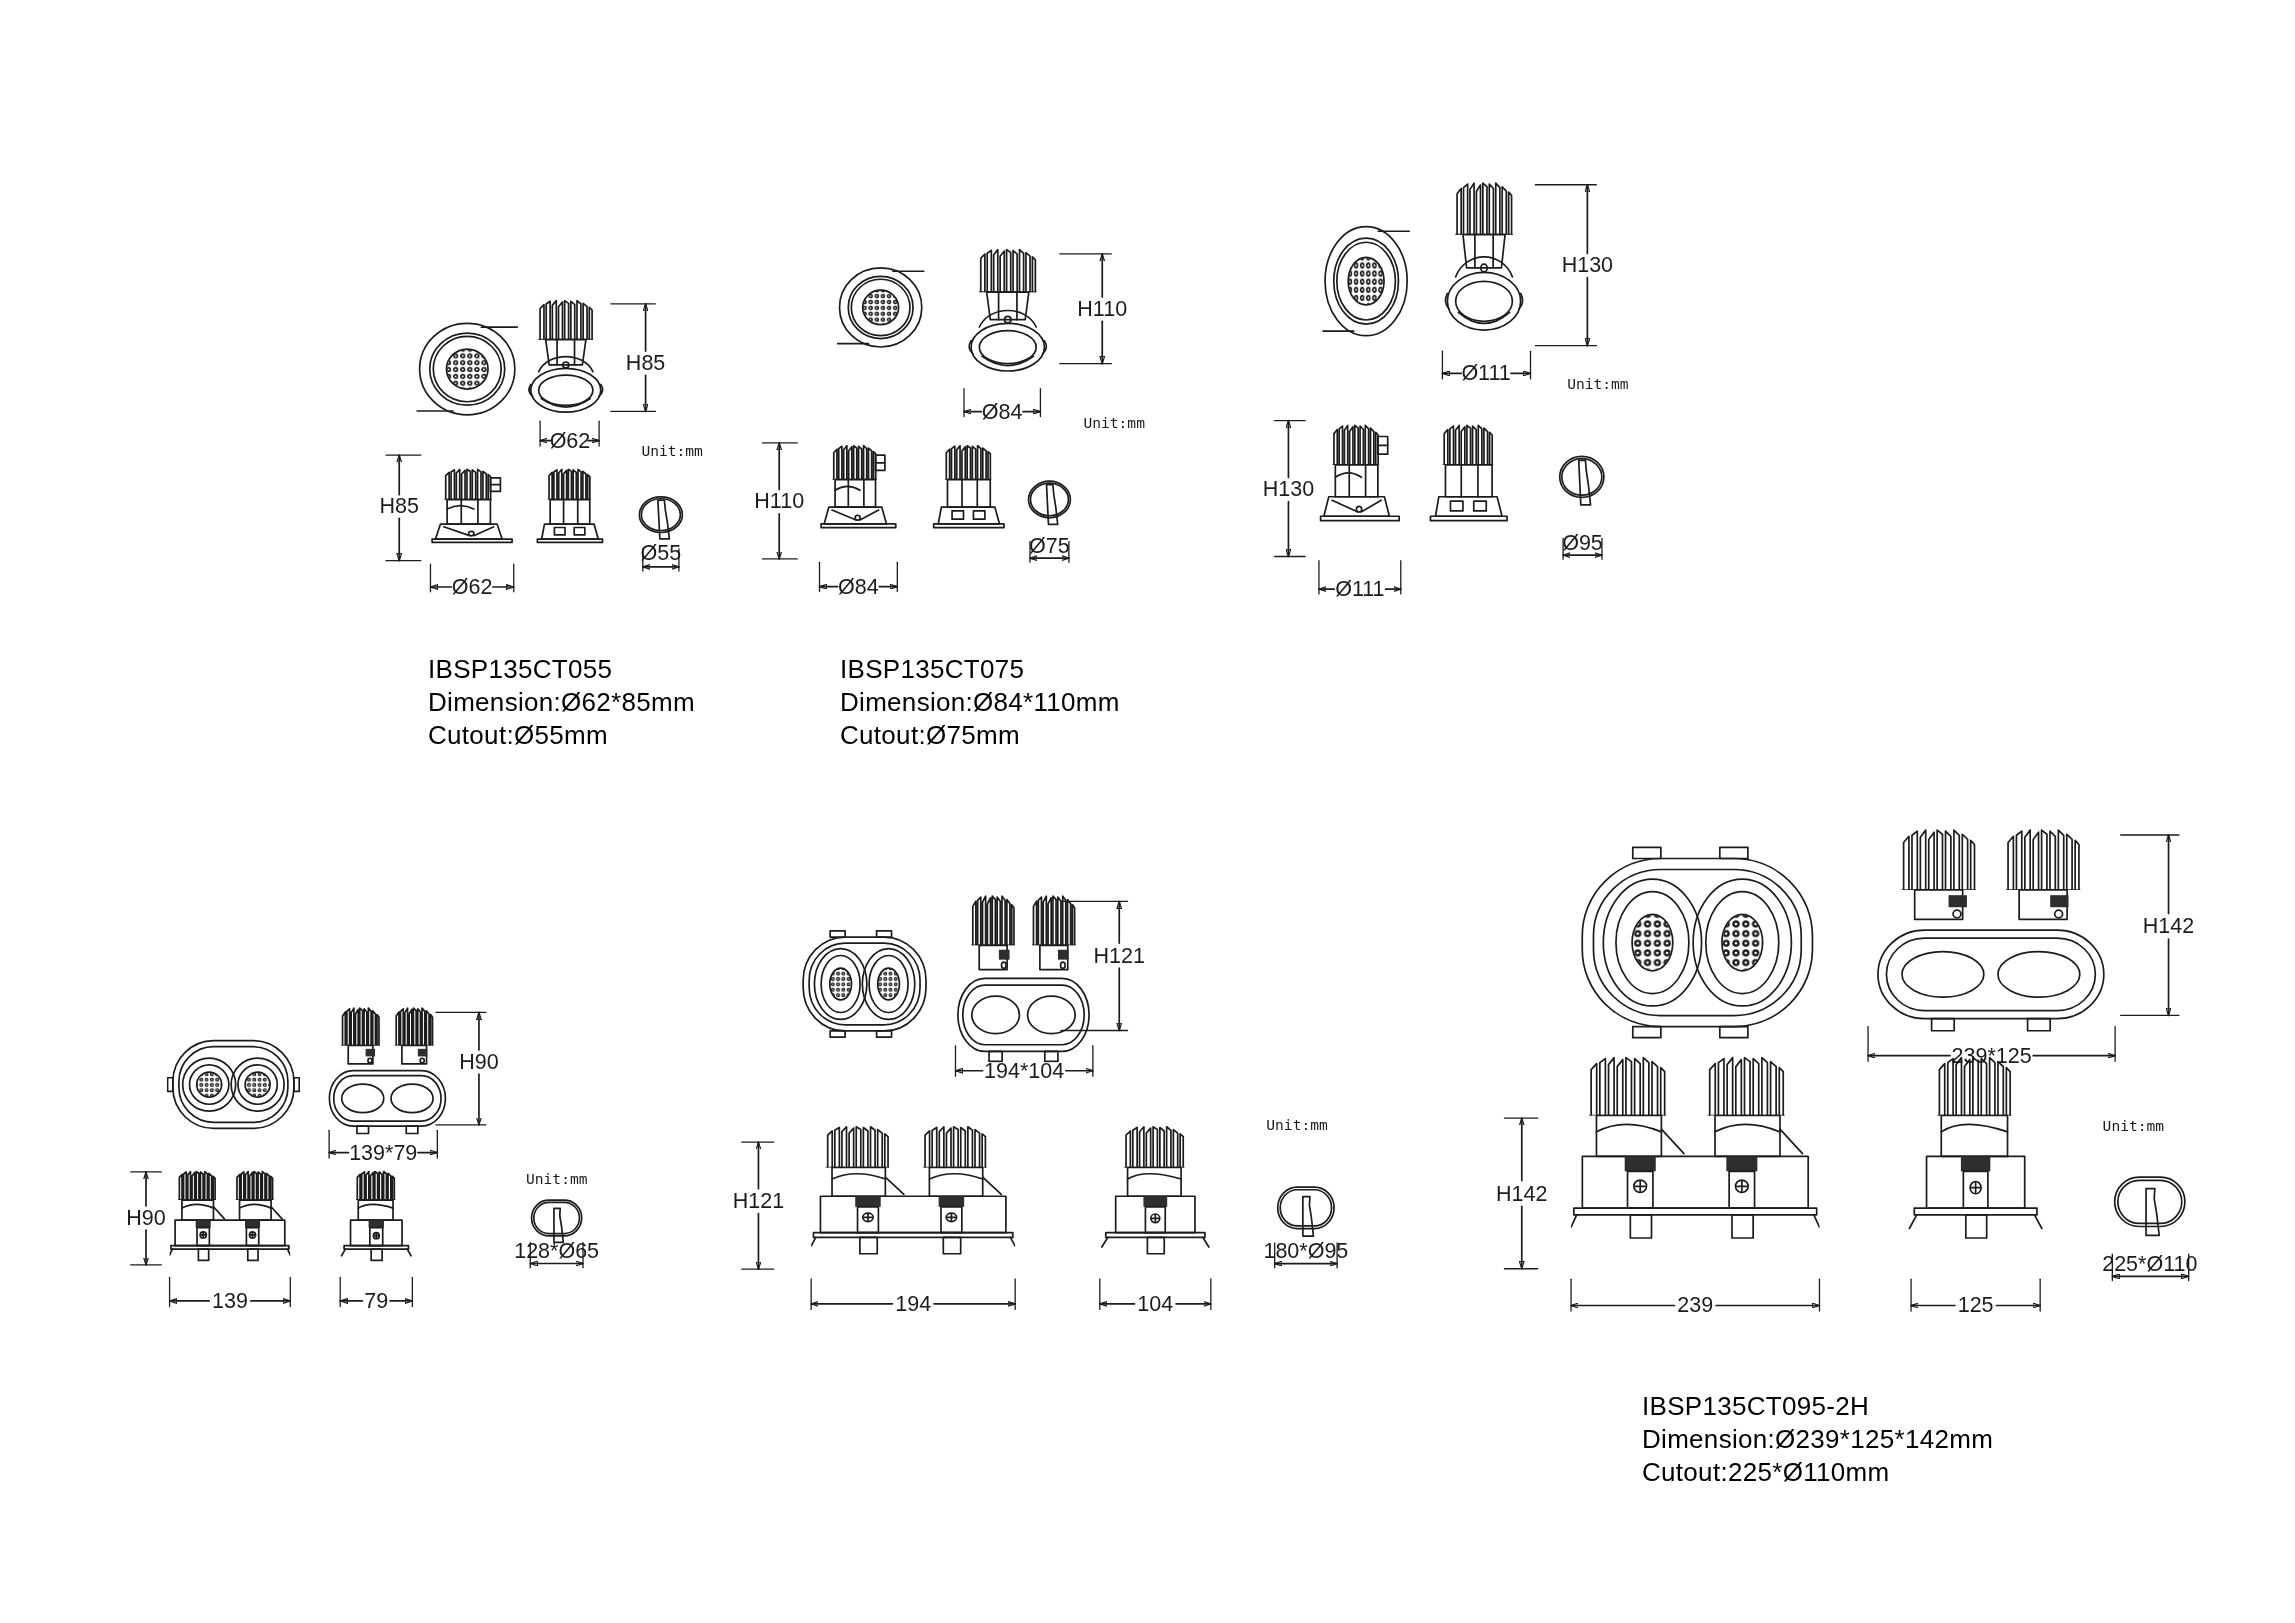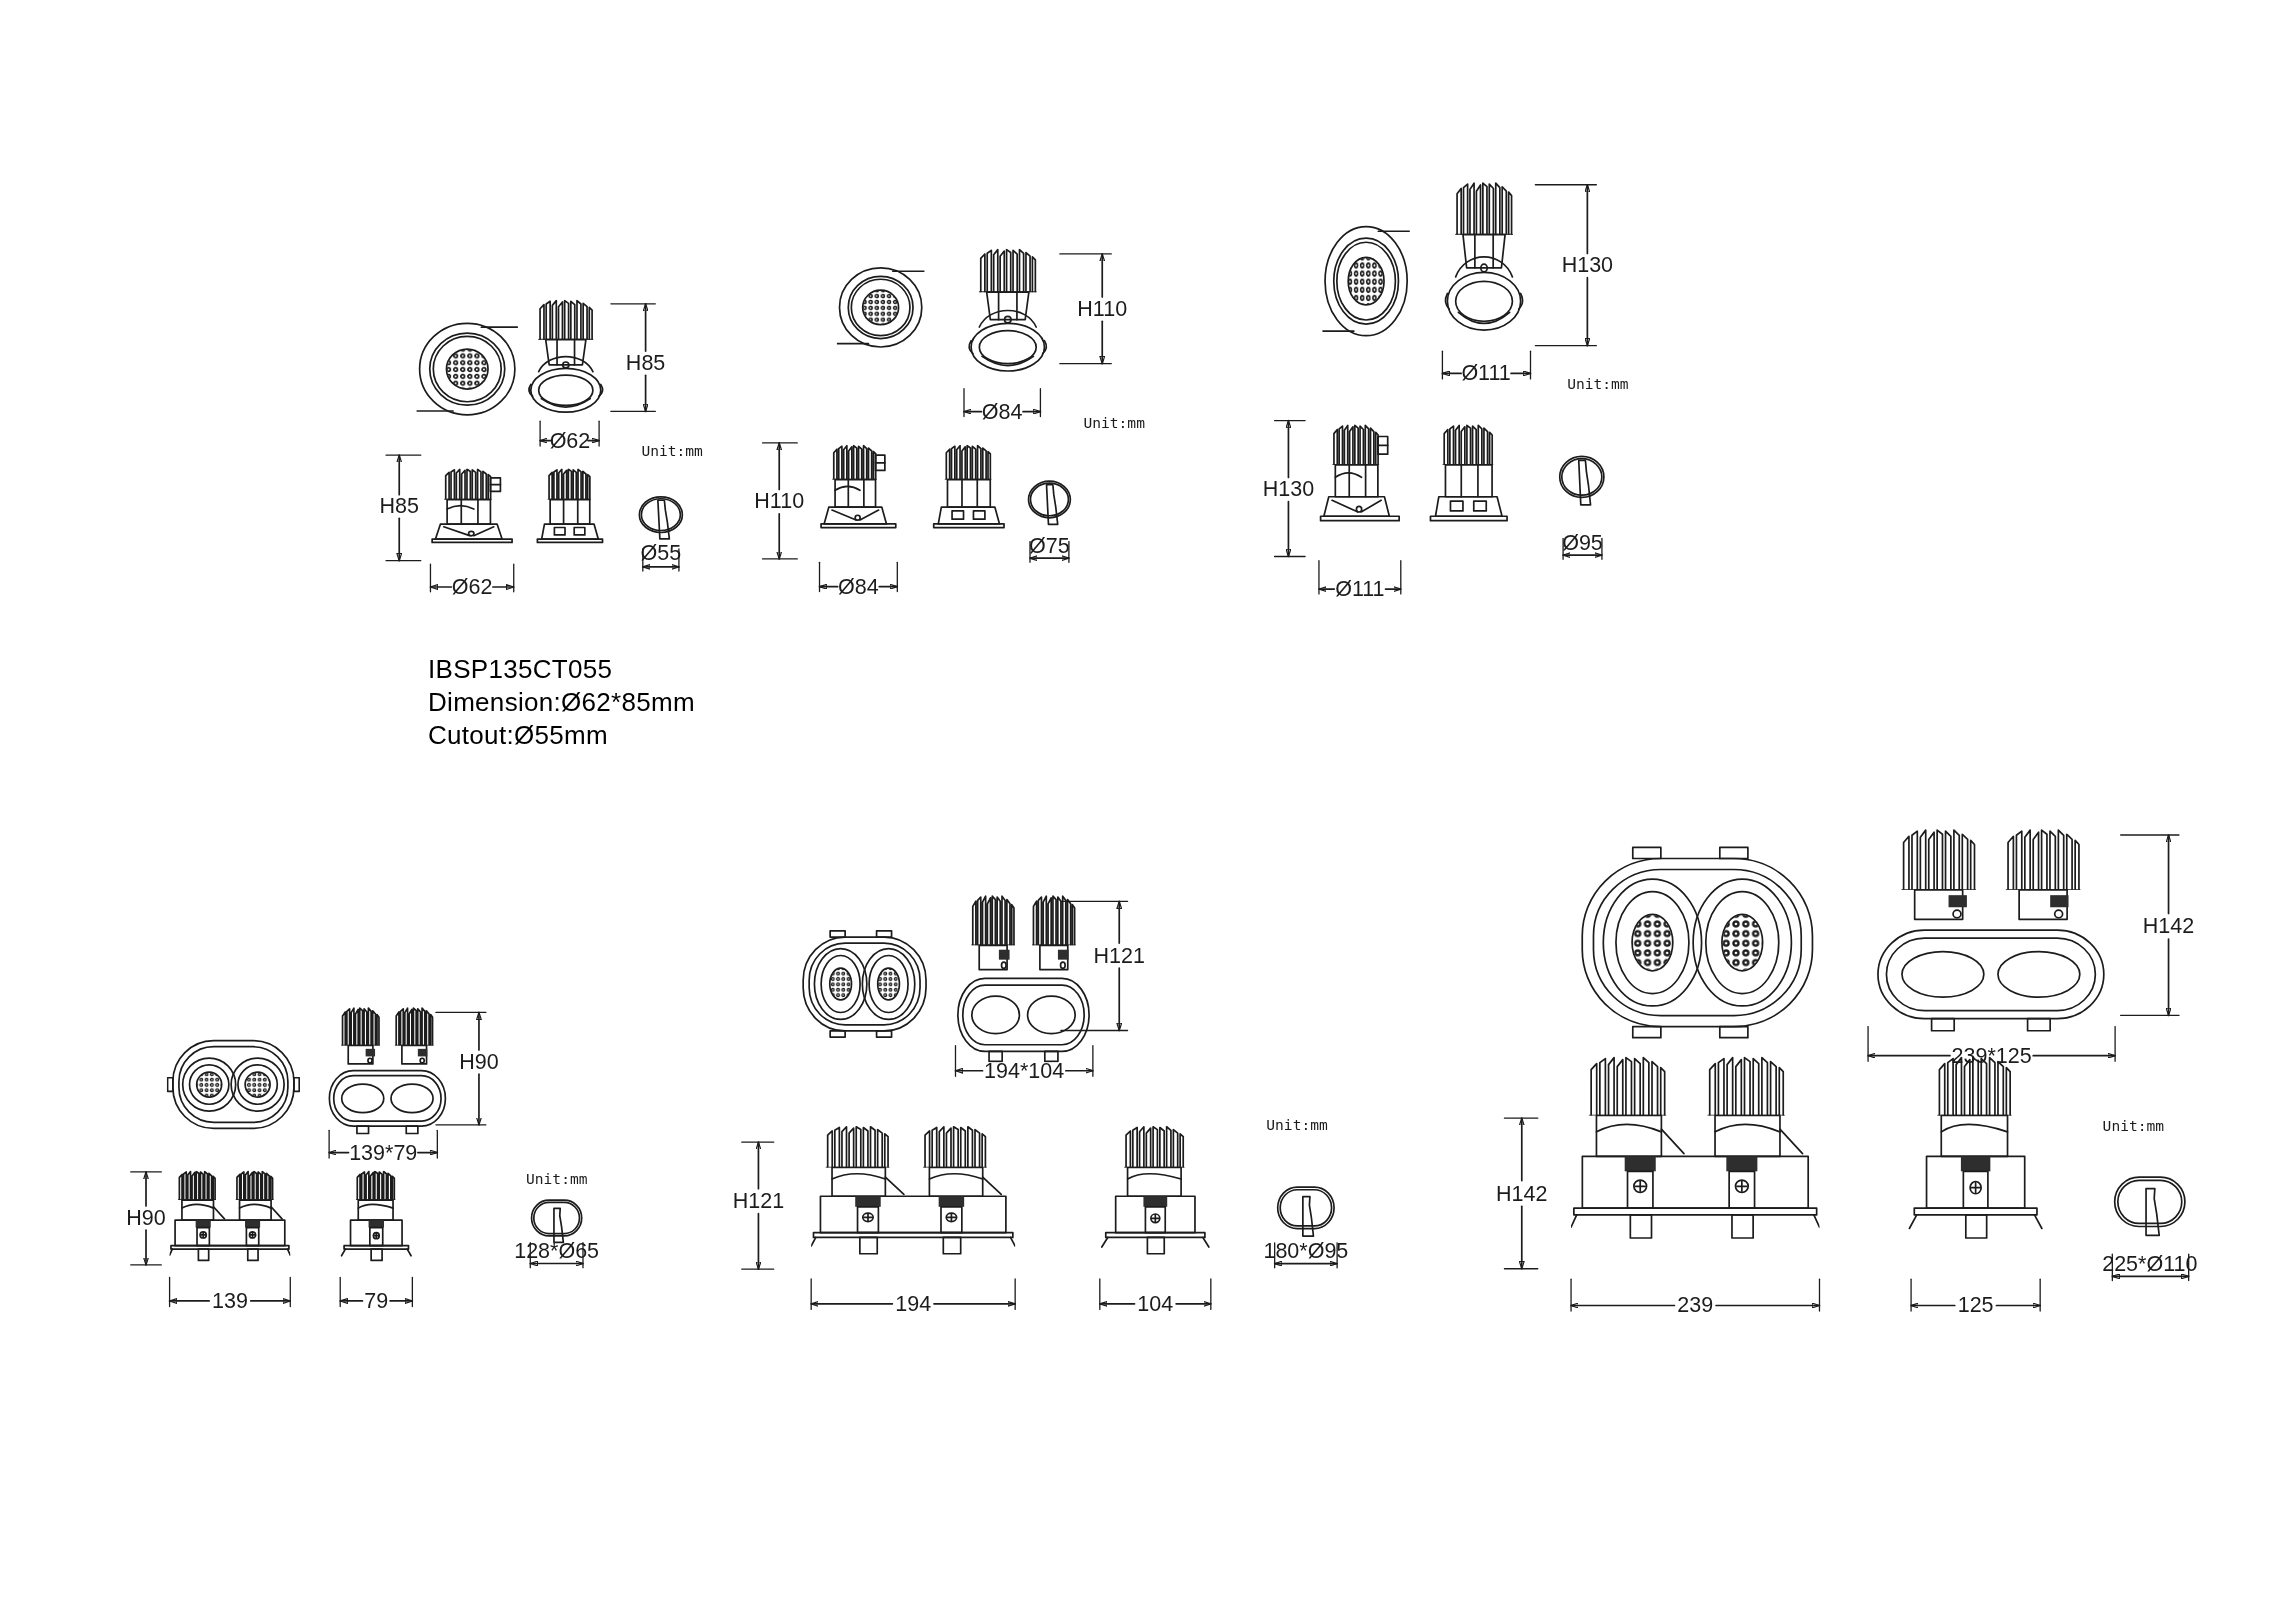--- a/index.html
+++ b/index.html
@@ -256,20 +256,25 @@
   <text class="dimA" x="1511" y="796">Ø75</text>
   <line class="tk" x1="1483" y1="780" x2="1483" y2="810"></line>
       <line class="tk" x1="1539" y1="780" x2="1539" y2="810"></line>
   <line x1="1483" y1="804" x2="1539" y2="804" marker-start="url(#arr)" marker-end="url(#arr)"></line>
   <line class="tk" x1="1180" y1="810" x2="1180" y2="852"></line>
       <line class="tk" x1="1292" y1="810" x2="1292" y2="852"></line>
   <line x1="1206" y1="845" x2="1180" y2="845" marker-end="url(#arr)"></line>
       <line x1="1266" y1="845" x2="1292" y2="845" marker-end="url(#arr)"></line>
   <text class="dim" x="1236" y="845">Ø84</text>
 </svg>
+<div class="caption" style="left:840px;top:653px">
+  <div>IBSP135CT075</div>
+  <div>Dimension:Ø84*110mm</div>
+  <div>Cutout:Ø75mm</div>
+</div>
 
 <svg class="draw" style="left:1260px;top:132px;width:378px;height:480px" viewBox="1815 190 545 692">
   <use href="#front-single" x="1905" y="318" width="126" height="174"></use>
   <use href="#persp-single" x="2072" y="258" width="132" height="240"></use>
   <line class="tk" x1="2212" y1="266" x2="2300" y2="266"></line>
       <line class="tk" x1="2212" y1="498" x2="2300" y2="498"></line>
   <line x1="2287" y1="365" x2="2287" y2="266" marker-end="url(#arr)"></line>
       <line x1="2287" y1="400" x2="2287" y2="498" marker-end="url(#arr)"></line>
   <text class="dim" x="2287" y="382">H130</text>
   <line class="tk" x1="2078" y1="506" x2="2078" y2="546"></line>
@@ -403,15 +408,20 @@
   <line x1="2817" y1="1880" x2="2754" y2="1880" marker-end="url(#arr)"></line>
       <line x1="2877" y1="1880" x2="2940" y2="1880" marker-end="url(#arr)"></line>
   <text class="dim" x="2847" y="1880">125</text>
   <text class="unit" x="3030" y="1628">Unit:mm</text>
   <use href="#cutout-obround" x="3042" y="1686" width="112" height="102"></use>
   <text class="dimA" x="3098" y="1830">225*Ø110</text>
   <line class="tk" x1="3044" y1="1806" x2="3044" y2="1844"></line>
       <line class="tk" x1="3154" y1="1806" x2="3154" y2="1844"></line>
   <line x1="3044" y1="1838" x2="3154" y2="1838" marker-start="url(#arr)" marker-end="url(#arr)"></line>
 </svg>
-
+<div class="caption" style="left:1642px;top:1390px">
+  <div>IBSP135CT095-2H</div>
+  <div>Dimension:Ø239*125*142mm</div>
+  <div>Cutout:225*Ø110mm</div>
 </div>
 
+</div>
+
 
 </body></html>

